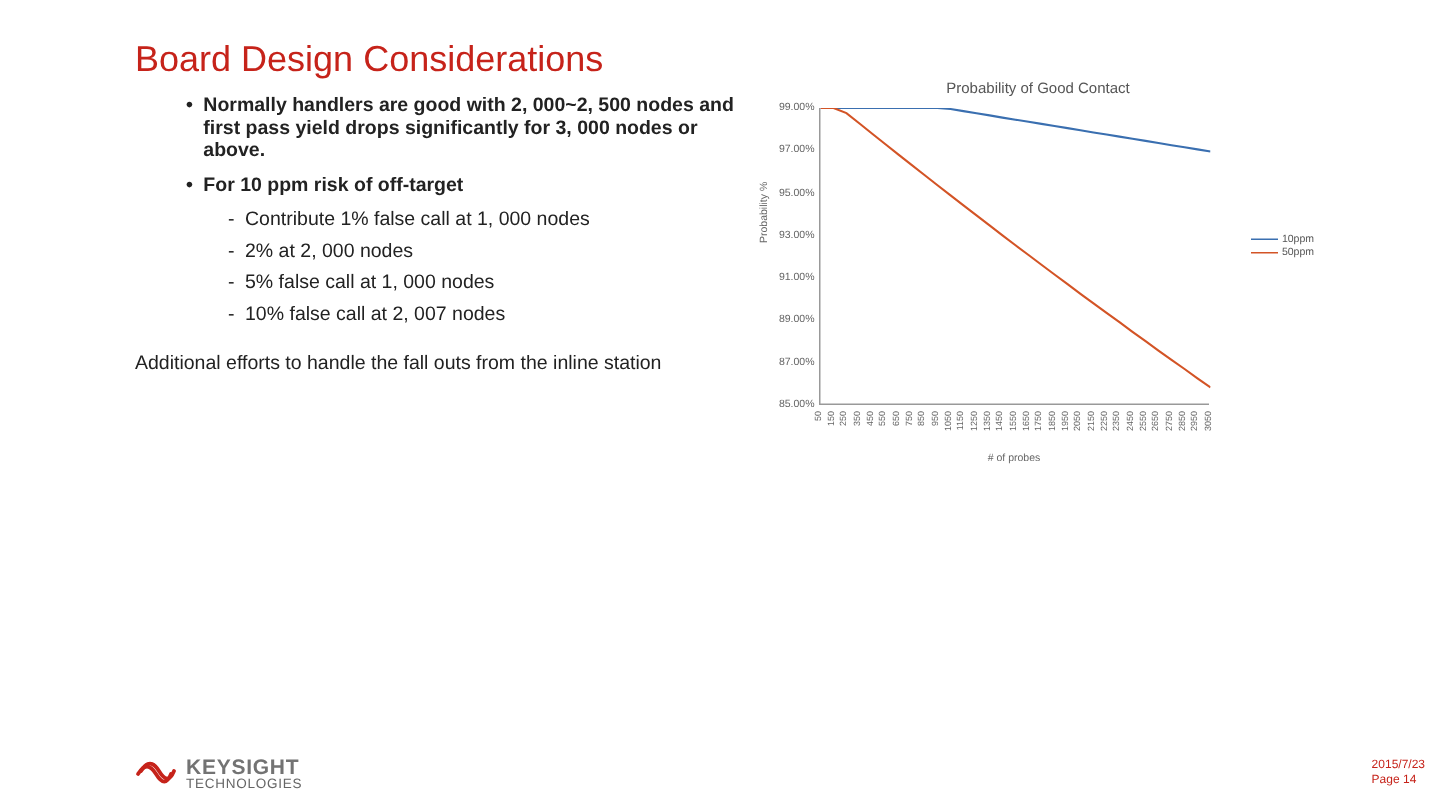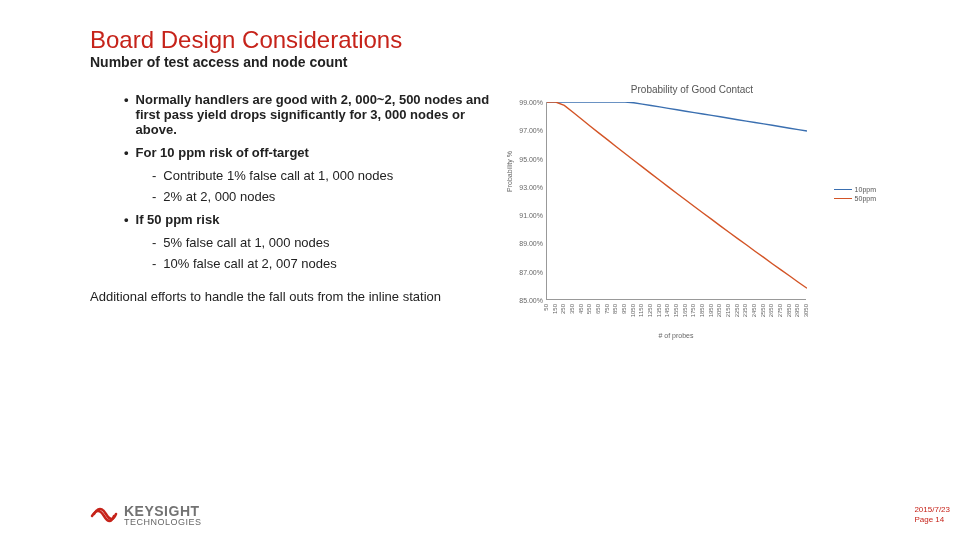--- a/index.html
+++ b/index.html
@@ -38,37 +38,33 @@
   .tagline .wb { font-weight: 700; color: #c6231a; font-style: italic; font-size: 11px; }
   .tagline .wt { font-weight: 700; color: #333; font-style: italic; font-size: 10px; }
   .tagline .sm { font-size: 6px; color: #888; }
   .meta { font-size: 8px; color: #c6231a; line-height: 1.3; }
 </style>
 </head>
 <body>
 
 <div class="slide">
   <h1 class="title">Board Design Considerations</h1>
-  <div class="subtitle">Number of test access and node count</div>
   <div class="content-row">
     <div class="text-col">
       <div class="bullet1">
           <span>Normally handlers are good with 2, 000~2, 500 nodes and first pass yield drops significantly for 3, 000 nodes or above.</span>
         </div>
       <div class="bullet1">
           <span>For 10 ppm risk of off-target</span>
         </div>
       <div class="dash">
           <span>Contribute 1% false call at 1, 000 nodes</span>
         </div>
       <div class="dash">
           <span>2% at 2, 000 nodes</span>
-        </div>
-      <div class="bullet1">
-          <span>If 50 ppm risk</span>
         </div>
       <div class="dash">
           <span>5% false call at 1, 000 nodes</span>
         </div>
       <div class="dash">
           <span>10% false call at 2, 007 nodes</span>
         </div>
       <div class="tail">Additional efforts to handle the fall outs from the inline station</div>
     </div>
     <div class="chart-col">

